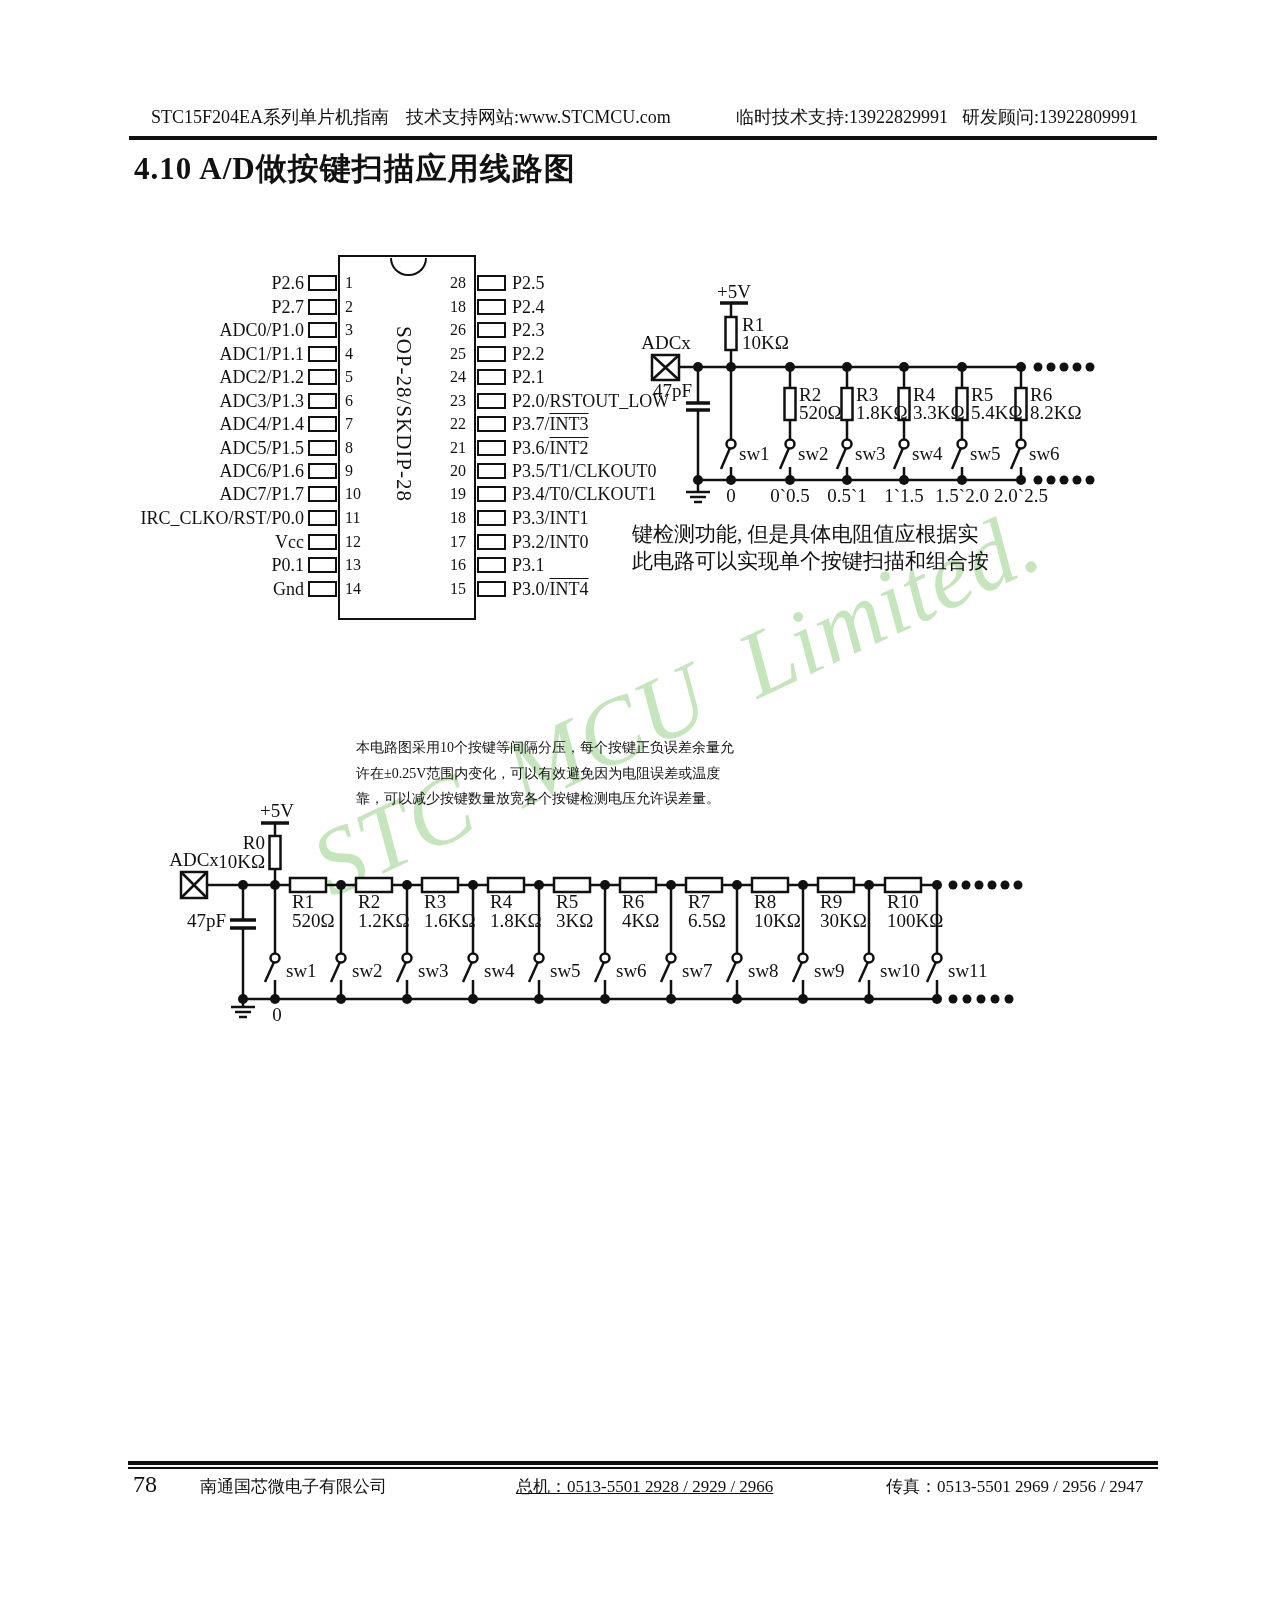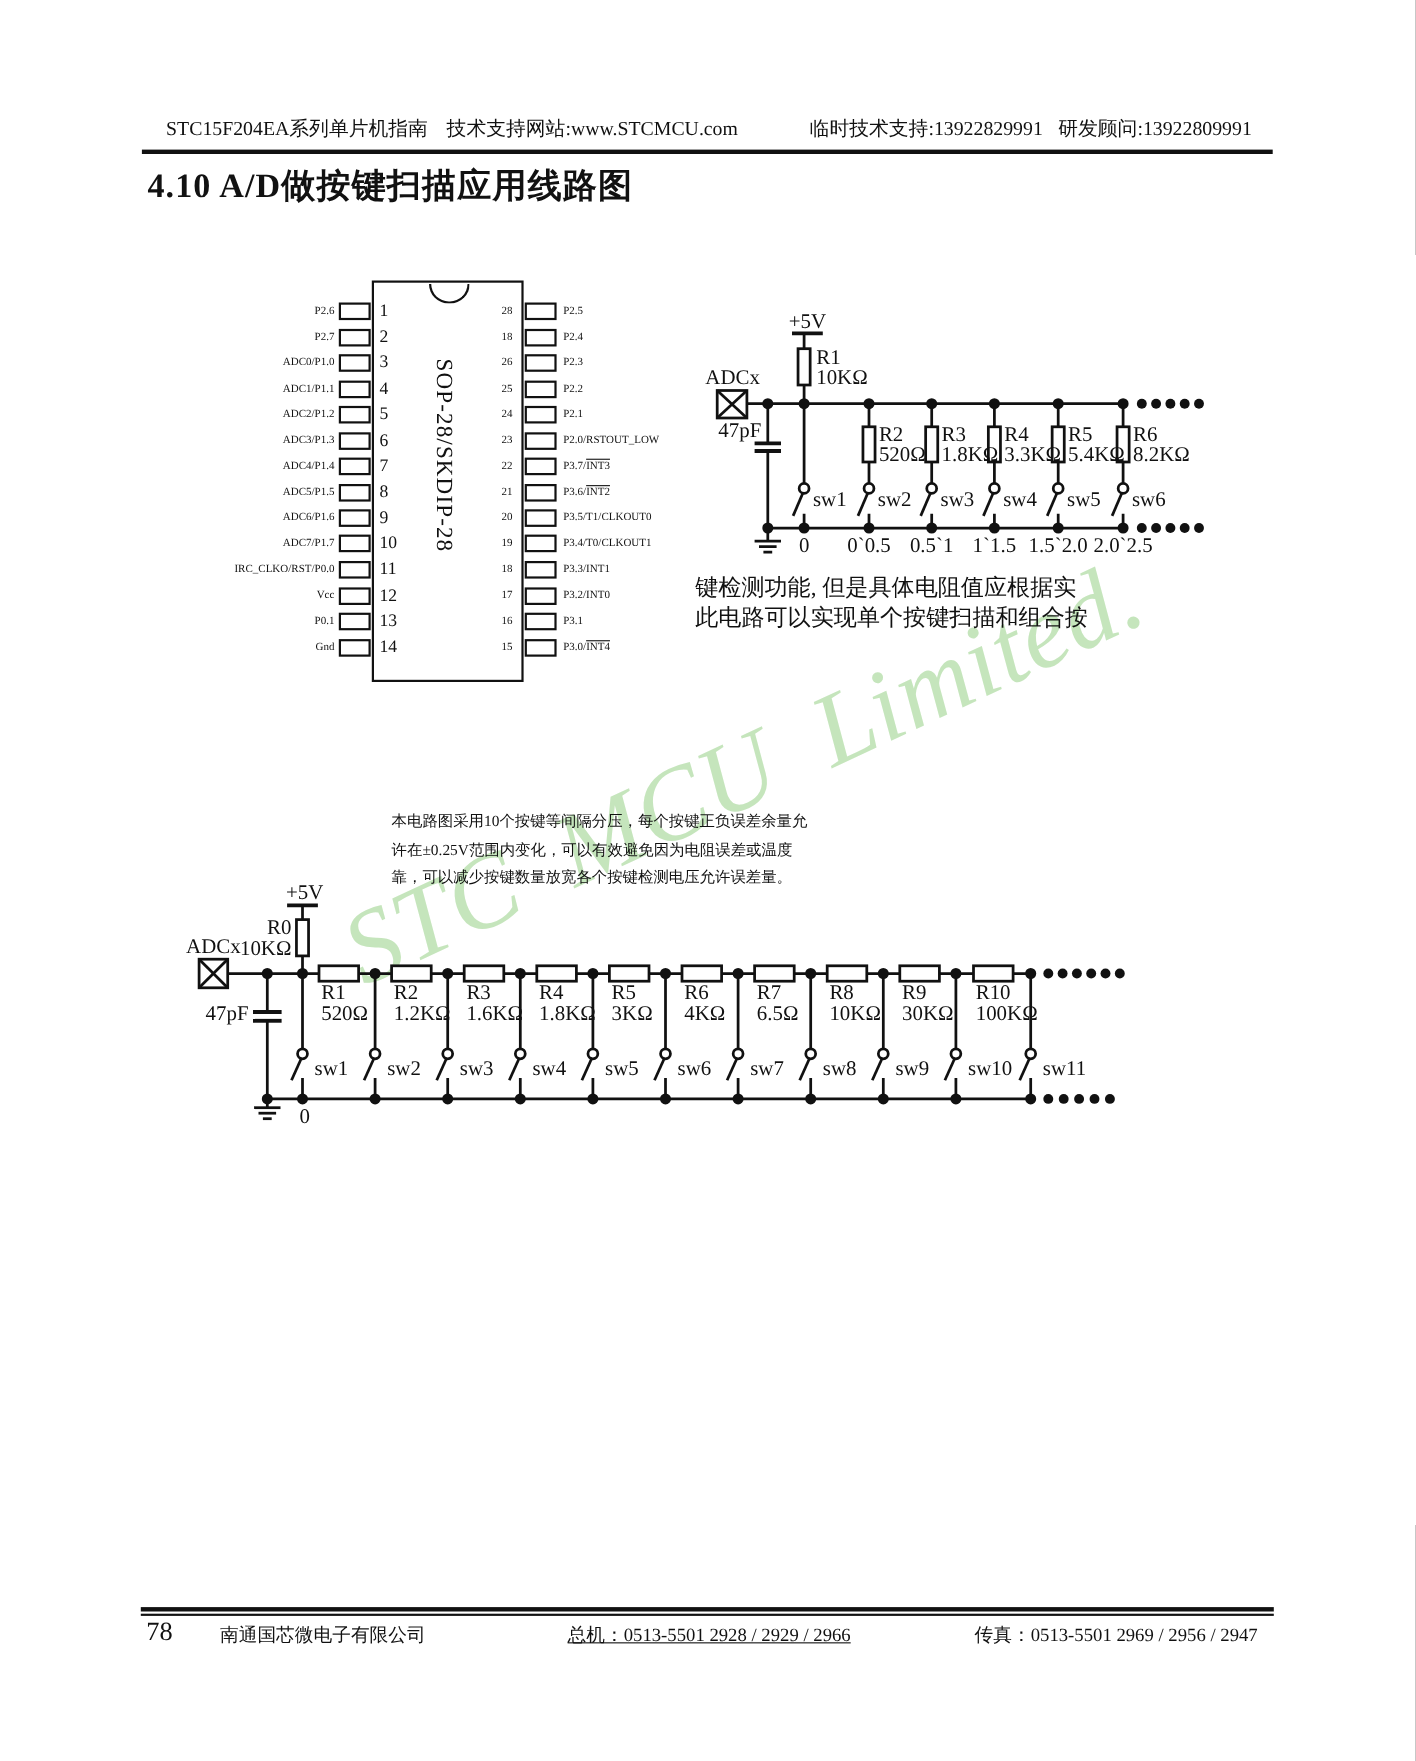--- a/index.html
+++ b/index.html
@@ -9,24 +9,24 @@
   
   .hdr{top:106px;font-size:18px;height:22px;line-height:22px;white-space:nowrap;}
   .rule{background:#111;}
   .title{left:134px;top:148px;font-size:31px;font-weight:bold;letter-spacing:1px;white-space:nowrap;}
   
   .chip-body{left:338px;top:255px;width:134px;height:361px;border:2.5px solid #111;background:#fff;}
   .notch{left:390px;top:258px;width:33px;height:16px;border:2.5px solid #111;border-top:none;
          border-radius:0 0 33px 33px;background:#fff;}
   .pkg{left:391px;top:326px;height:290px;writing-mode:vertical-rl;text-orientation:mixed;
        font-size:21px;letter-spacing:1px;white-space:nowrap;}
-  .pl,.pn,.prl,.prn{height:20px;line-height:20px;font-size:10px;white-space:nowrap;}
+  .pl,.pn,.prl,.prn{height:20px;line-height:20px;font-size:18px;white-space:nowrap;}
   .pl{left:98px;width:206px;text-align:right;}
   .pn{left:345px;font-size:16px;}
-  .prn{left:420px;width:46px;text-align:right;font-size:10px;}
+  .prn{left:420px;width:46px;text-align:right;font-size:16px;}
   .prl{left:512px;}
   .pbox{width:25px;height:12px;border:2.5px solid #111;background:#fff;}
   .lbox{left:308px;}
   .rbox{left:477px;}
   .ov{text-decoration:overline;}
   
   .note{left:632px;top:521px;font-size:21px;line-height:27px;white-space:nowrap;}
   .para{left:356px;top:735px;font-size:14px;line-height:25.5px;white-space:nowrap;}
   svg{font-family:"Liberation Serif","DejaVu Serif",serif;}
   svg text{fill:#111;stroke:none;font-size:19px;}

